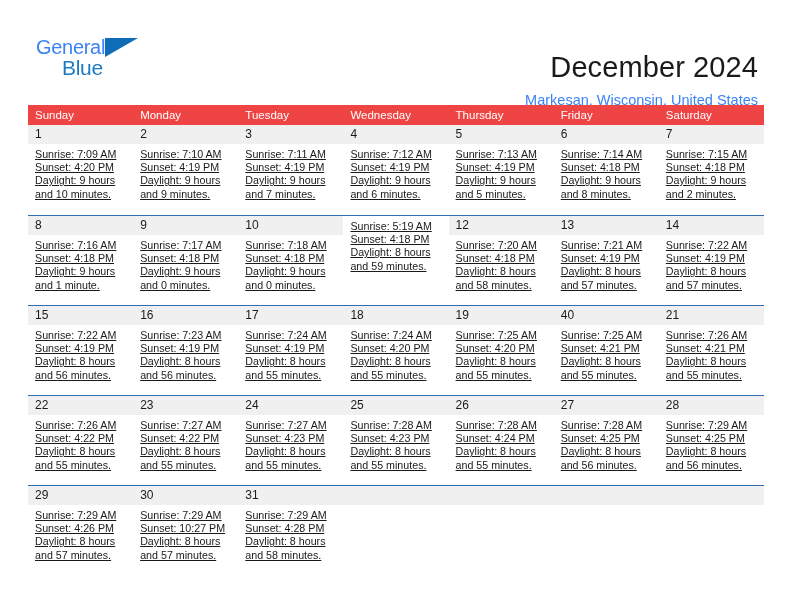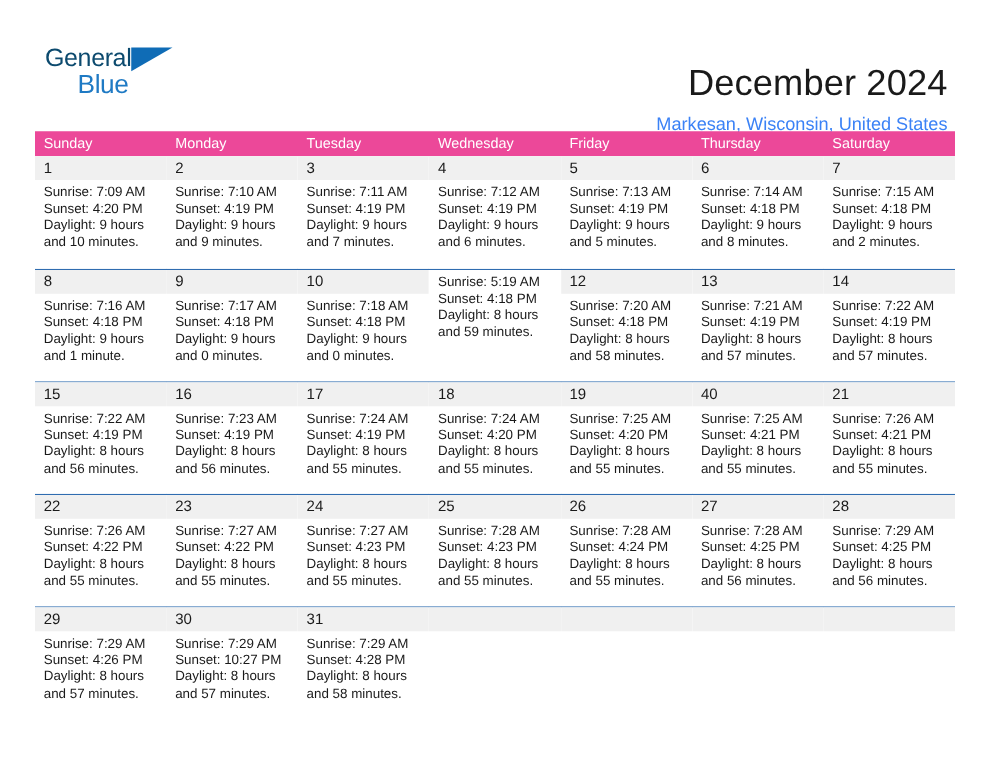--- a/index.html
+++ b/index.html
@@ -37,21 +37,21 @@
     top: 8px;
     width: 110px;
     height: 46px;
   }
   .logo-general {
     position: absolute;
     left: 0;
     top: 0;
     font-size: 20px;
     letter-spacing: -0.3px;
-    color: #0c4a6e;
+    color: #3b82f6;
     line-height: 22px;
     font-family: "Liberation Sans", sans-serif;
   }
   .logo-triangle {
     position: absolute;
     left: 69px;
     top: 2px;
     width: 0;
     height: 0;
     border-left: 33px solid #0f6cb6;
@@ -94,21 +94,21 @@
   
   .calendar {
     position: absolute;
     left: 28px;
     top: 105px;
     width: 736px;
   }
 
   .weekday-row {
     display: flex;
-    background: #ec4899;
+    background: #ef4444;
     height: 20px;
   }
   .weekday {
     flex: 1 1 0;
     font-size: 11.5px;
     color: #ffffff;
     line-height: 20px;
     padding-left: 7px;
     box-sizing: border-box;
     white-space: nowrap;
@@ -137,20 +137,21 @@
     color: #1a1a1a;
     line-height: 19px;
     padding-left: 7px;
     box-sizing: border-box;
   }
   .day-detail {
     padding: 4px 7px 0 7px;
     font-size: 10.7px;
     line-height: 13.2px;
     color: #1a1a1a;
+    text-decoration: underline;
   }
   .day-detail div {
     white-space: nowrap;
   }
 </style>
 </head>
 <body>
 
 <div class="page">
 
@@ -169,22 +170,22 @@
 
   </div>
 
   <div class="calendar">
 
     <div class="weekday-row">
       <div class="weekday">Sunday</div>
       <div class="weekday">Monday</div>
       <div class="weekday">Tuesday</div>
       <div class="weekday">Wednesday</div>
+      <div class="weekday">Thursday</div>
       <div class="weekday">Friday</div>
-      <div class="weekday">Thursday</div>
       <div class="weekday">Saturday</div>
     </div>
 
     <div class="week-row first">
       <div class="day-cell">
         <div class="day-number-band">1</div>
         <div class="day-detail">
           <div>Sunrise: 7:09 AM</div>
           <div>Sunset: 4:20 PM</div>
           <div>Daylight: 9 hours</div>

